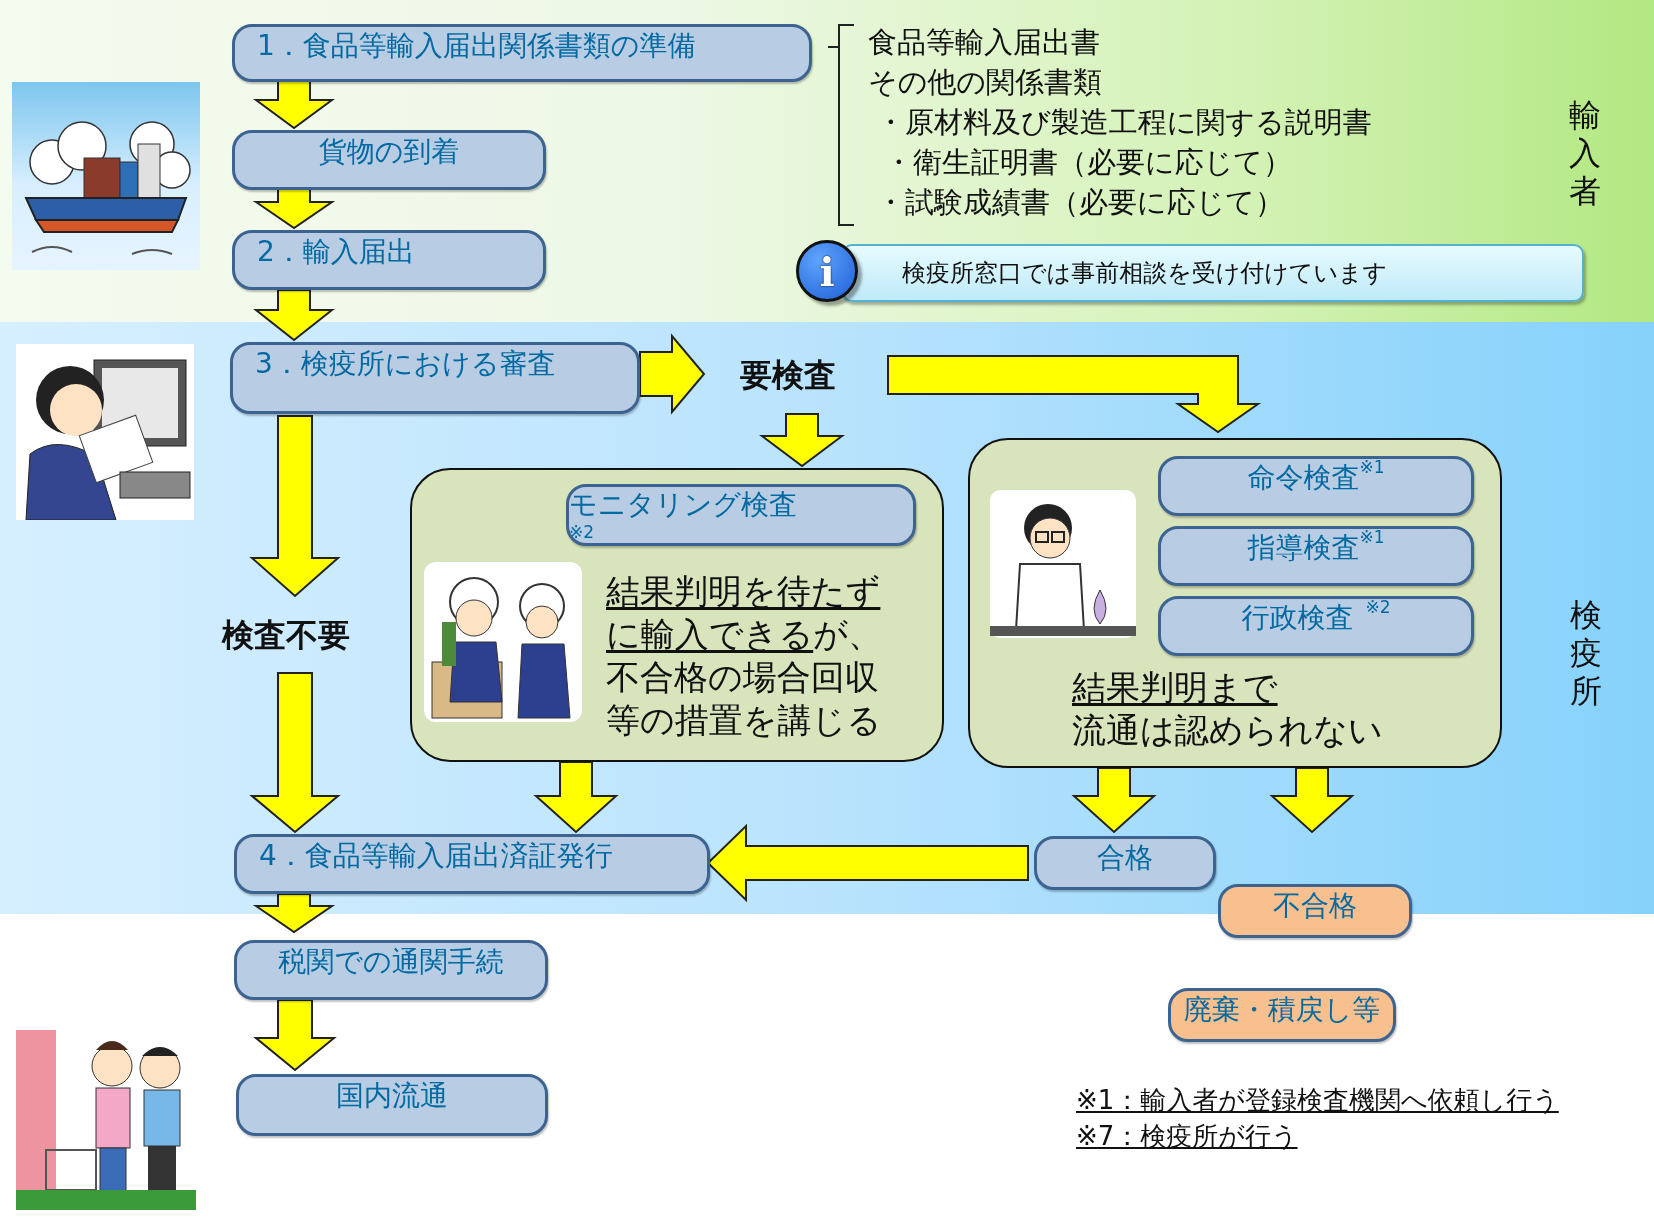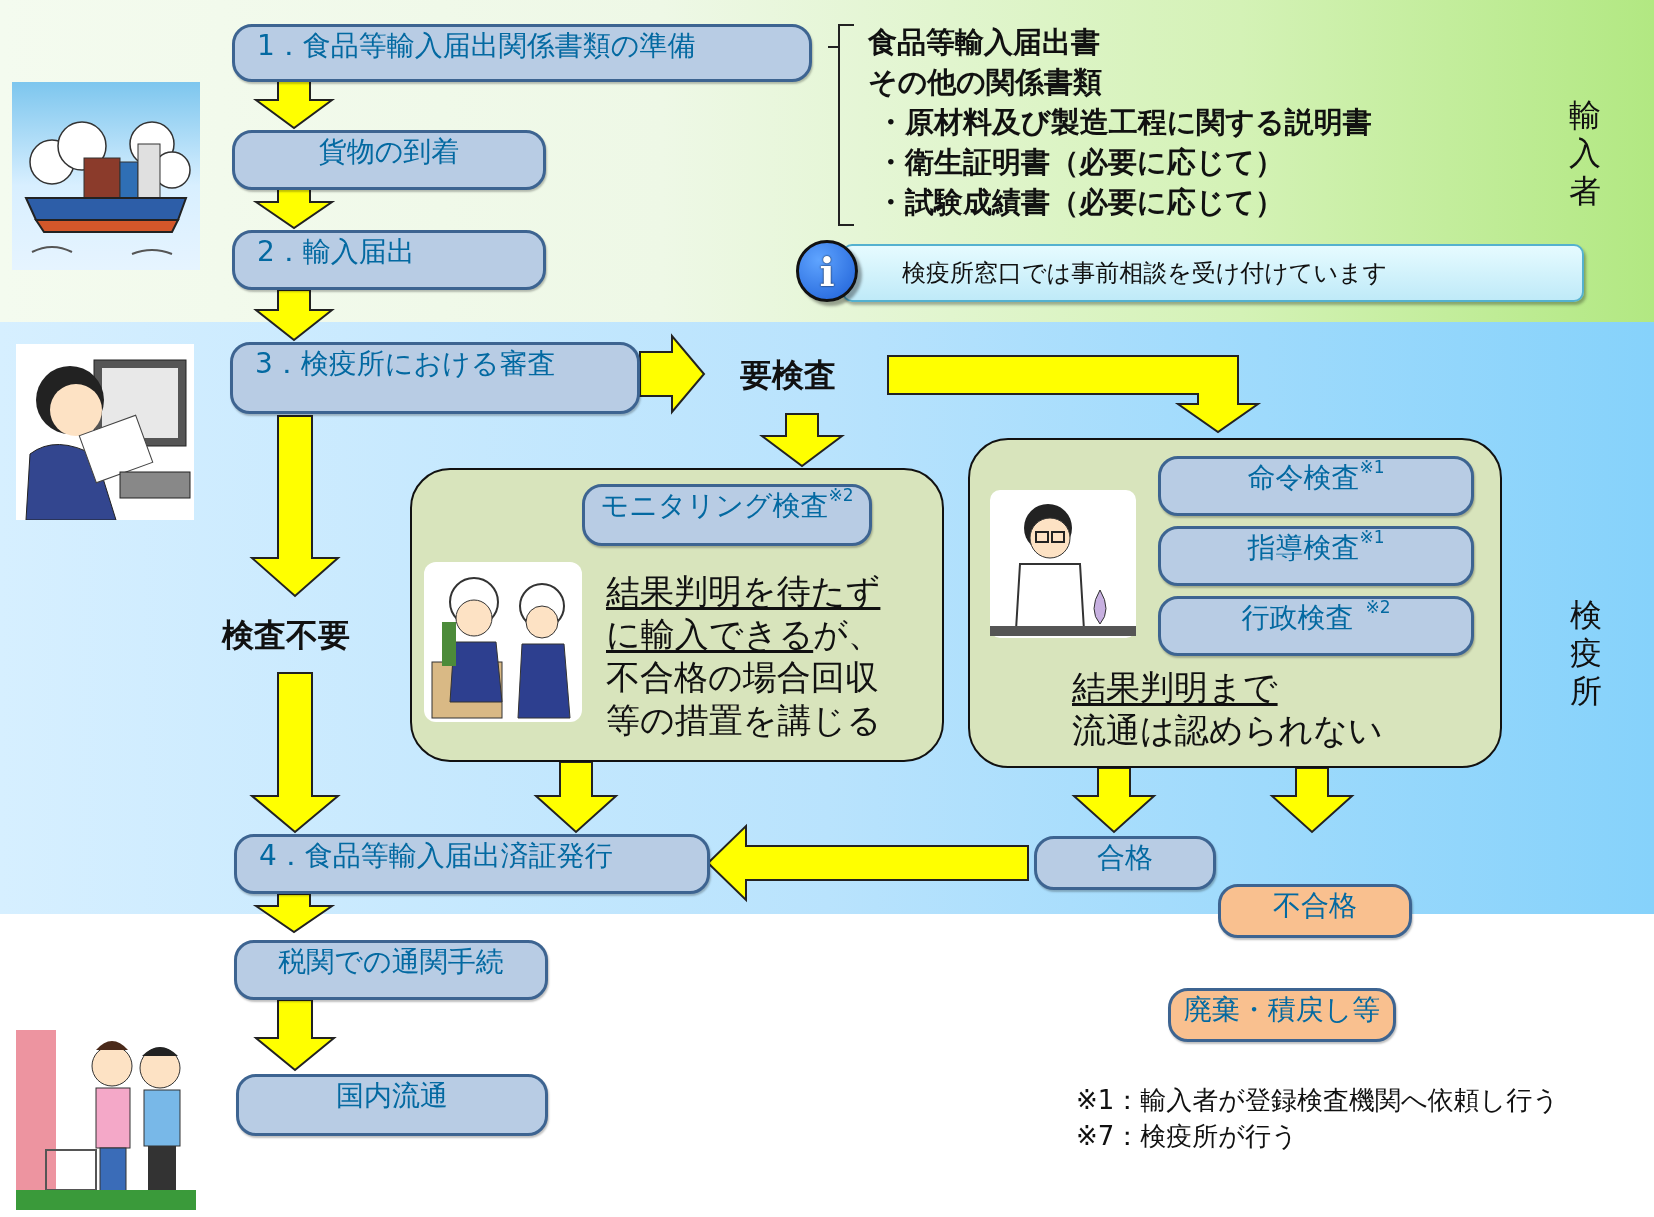--- a/index.html
+++ b/index.html
@@ -10,33 +10,33 @@
   .band-quarantine { top:322px; height:592px; background:linear-gradient(90deg,#d6efff 0%,#b9e3fd 50%,#86d2fb 100%); }
   .box { position:absolute; box-sizing:border-box; background:#b8cce4; border:3px solid #3d6491; border-radius:20px;
          display:flex; align-items:flex-start; font-size:28px; color:#0369a1; box-shadow:1px 2px 2px rgba(0,0,0,.25); }
   .box.center { justify-content:center; }
   .box.left { padding-left:22px; }
   .box.orange { background:#f9c08f;margin-top:48px; }
   .panel { position:absolute; box-sizing:border-box; background:#d8e4bc; border:2px solid #111; border-radius:40px; }
   .label { position:absolute; font-size:32px; font-weight:bold; }
   .vlabel { position:absolute; font-size:32px; line-height:38px; width:40px; text-align:center; }
   sup { font-size:17px; vertical-align:top; position:relative; top:-2px; }
-  .docs { position:absolute; left:868px; top:22px; font-size:29px; line-height:40px;font-weight:bold; }
+  .docs { position:absolute; left:868px; top:22px; font-size:29px; line-height:40px; }
   .bracket { position:absolute; left:838px; top:24px; width:14px; height:198px; border-left:2px solid #222; border-top:2px solid #222; border-bottom:2px solid #222; }
   .bracket-tick { position:absolute; left:828px; top:46px; width:12px; height:2px; background:#222; }
   .info-bar { position:absolute; left:842px; top:244px; width:742px; height:58px; box-sizing:border-box;
               background:linear-gradient(180deg,#e6fbff,#bfeaf8); border:2px solid #54b1cf; border-radius:10px;
               box-shadow:2px 3px 3px rgba(0,0,0,.3); font-size:24px; display:flex; align-items:center; padding-left:58px; }
   .info-icon { position:absolute; left:796px; top:240px; width:62px; height:62px; border-radius:50%;
                background:radial-gradient(circle at 35% 30%,#5fa4ff,#1d5fd6); border:3px solid #111; box-sizing:border-box;
                color:#fff; font-family:"DejaVu Serif", serif; font-weight:bold; font-size:40px; display:flex; align-items:center; justify-content:center;
                text-shadow:0 0 2px #000; box-shadow:4px 4px 3px rgba(0,0,0,.35); }
   .panel-text { position:absolute; font-size:34px; line-height:43px; }
   .u { text-decoration:underline; text-underline-offset:4px; }
-  .footnotes { position:absolute; left:1076px; top:1082px; font-size:26px; line-height:36px; }
+  .footnotes { position:absolute; left:1076px; top:1082px; font-size:26px; line-height:36px;text-decoration:underline; }
   svg.arrows { position:absolute; left:0; top:0; }
   .illus { position:absolute; }
 </style>
 </head>
 <body>
 
 <div class="band band-importer"></div>
 <div class="band band-quarantine"></div>
 
 <svg class="arrows" width="1654" height="1217">
@@ -128,21 +128,21 @@
 <div class="box left" style="left:232px;top:230px;width:314px;height:60px;">
   <span>2．輸入届出</span>
 </div>
 
 <div class="bracket-tick"></div>
 <div class="bracket"></div>
 <div class="docs">
   <div>食品等輸入届出書</div>
   <div>その他の関係書類</div>
   <div style="padding-left:8px;">・原材料及び製造工程に関する説明書</div>
-  <div style="padding-left:8px;">・衛生証明書（必要に応じて）</div>
+  <div style="padding-left:8px;margin-left:8px;">・衛生証明書（必要に応じて）</div>
   <div style="padding-left:8px;">・試験成績書（必要に応じて）</div>
 </div>
 
 <div class="vlabel" style="left:1565px;top:96px;">
     <div>輸</div>
     <div>入</div>
     <div>者</div>
   </div>
 
 <div class="info-bar">
@@ -151,21 +151,21 @@
 <div class="info-icon">i</div>
 
 <div class="box left" style="left:230px;top:342px;width:410px;height:72px;">
   <span>3．検疫所における審査</span>
 </div>
 
 <div class="label" style="left:740px;top:354px;">要検査</div>
 <div class="label" style="left:222px;top:614px;">検査不要</div>
 
 <div class="panel" style="left:410px;top:468px;width:534px;height:294px;"></div>
-<div class="box center" style="left:582px;top:484px;width:290px;height:62px;">
+<div class="box center" style="left:566px;top:484px;width:350px;height:62px;flex-direction:column;">
   <span>モニタリング検査</span>
     <sup>※2</sup>
 </div>
 <div class="illus" style="left:424px;top:562px;width:158px;height:160px;background:#fff;border-radius:12px;">
   <svg width="158" height="160">
     <rect x="8" y="100" width="70" height="56" fill="#d9b985" stroke="#333"></rect>
     <circle cx="50" cy="40" r="24" fill="#fff" stroke="#333" stroke-width="2"></circle>
     <circle cx="50" cy="56" r="18" fill="#fde2c4" stroke="#333"></circle>
     <circle cx="118" cy="44" r="22" fill="#fff" stroke="#333" stroke-width="2"></circle>
     <circle cx="118" cy="60" r="16" fill="#fde2c4" stroke="#333"></circle>

